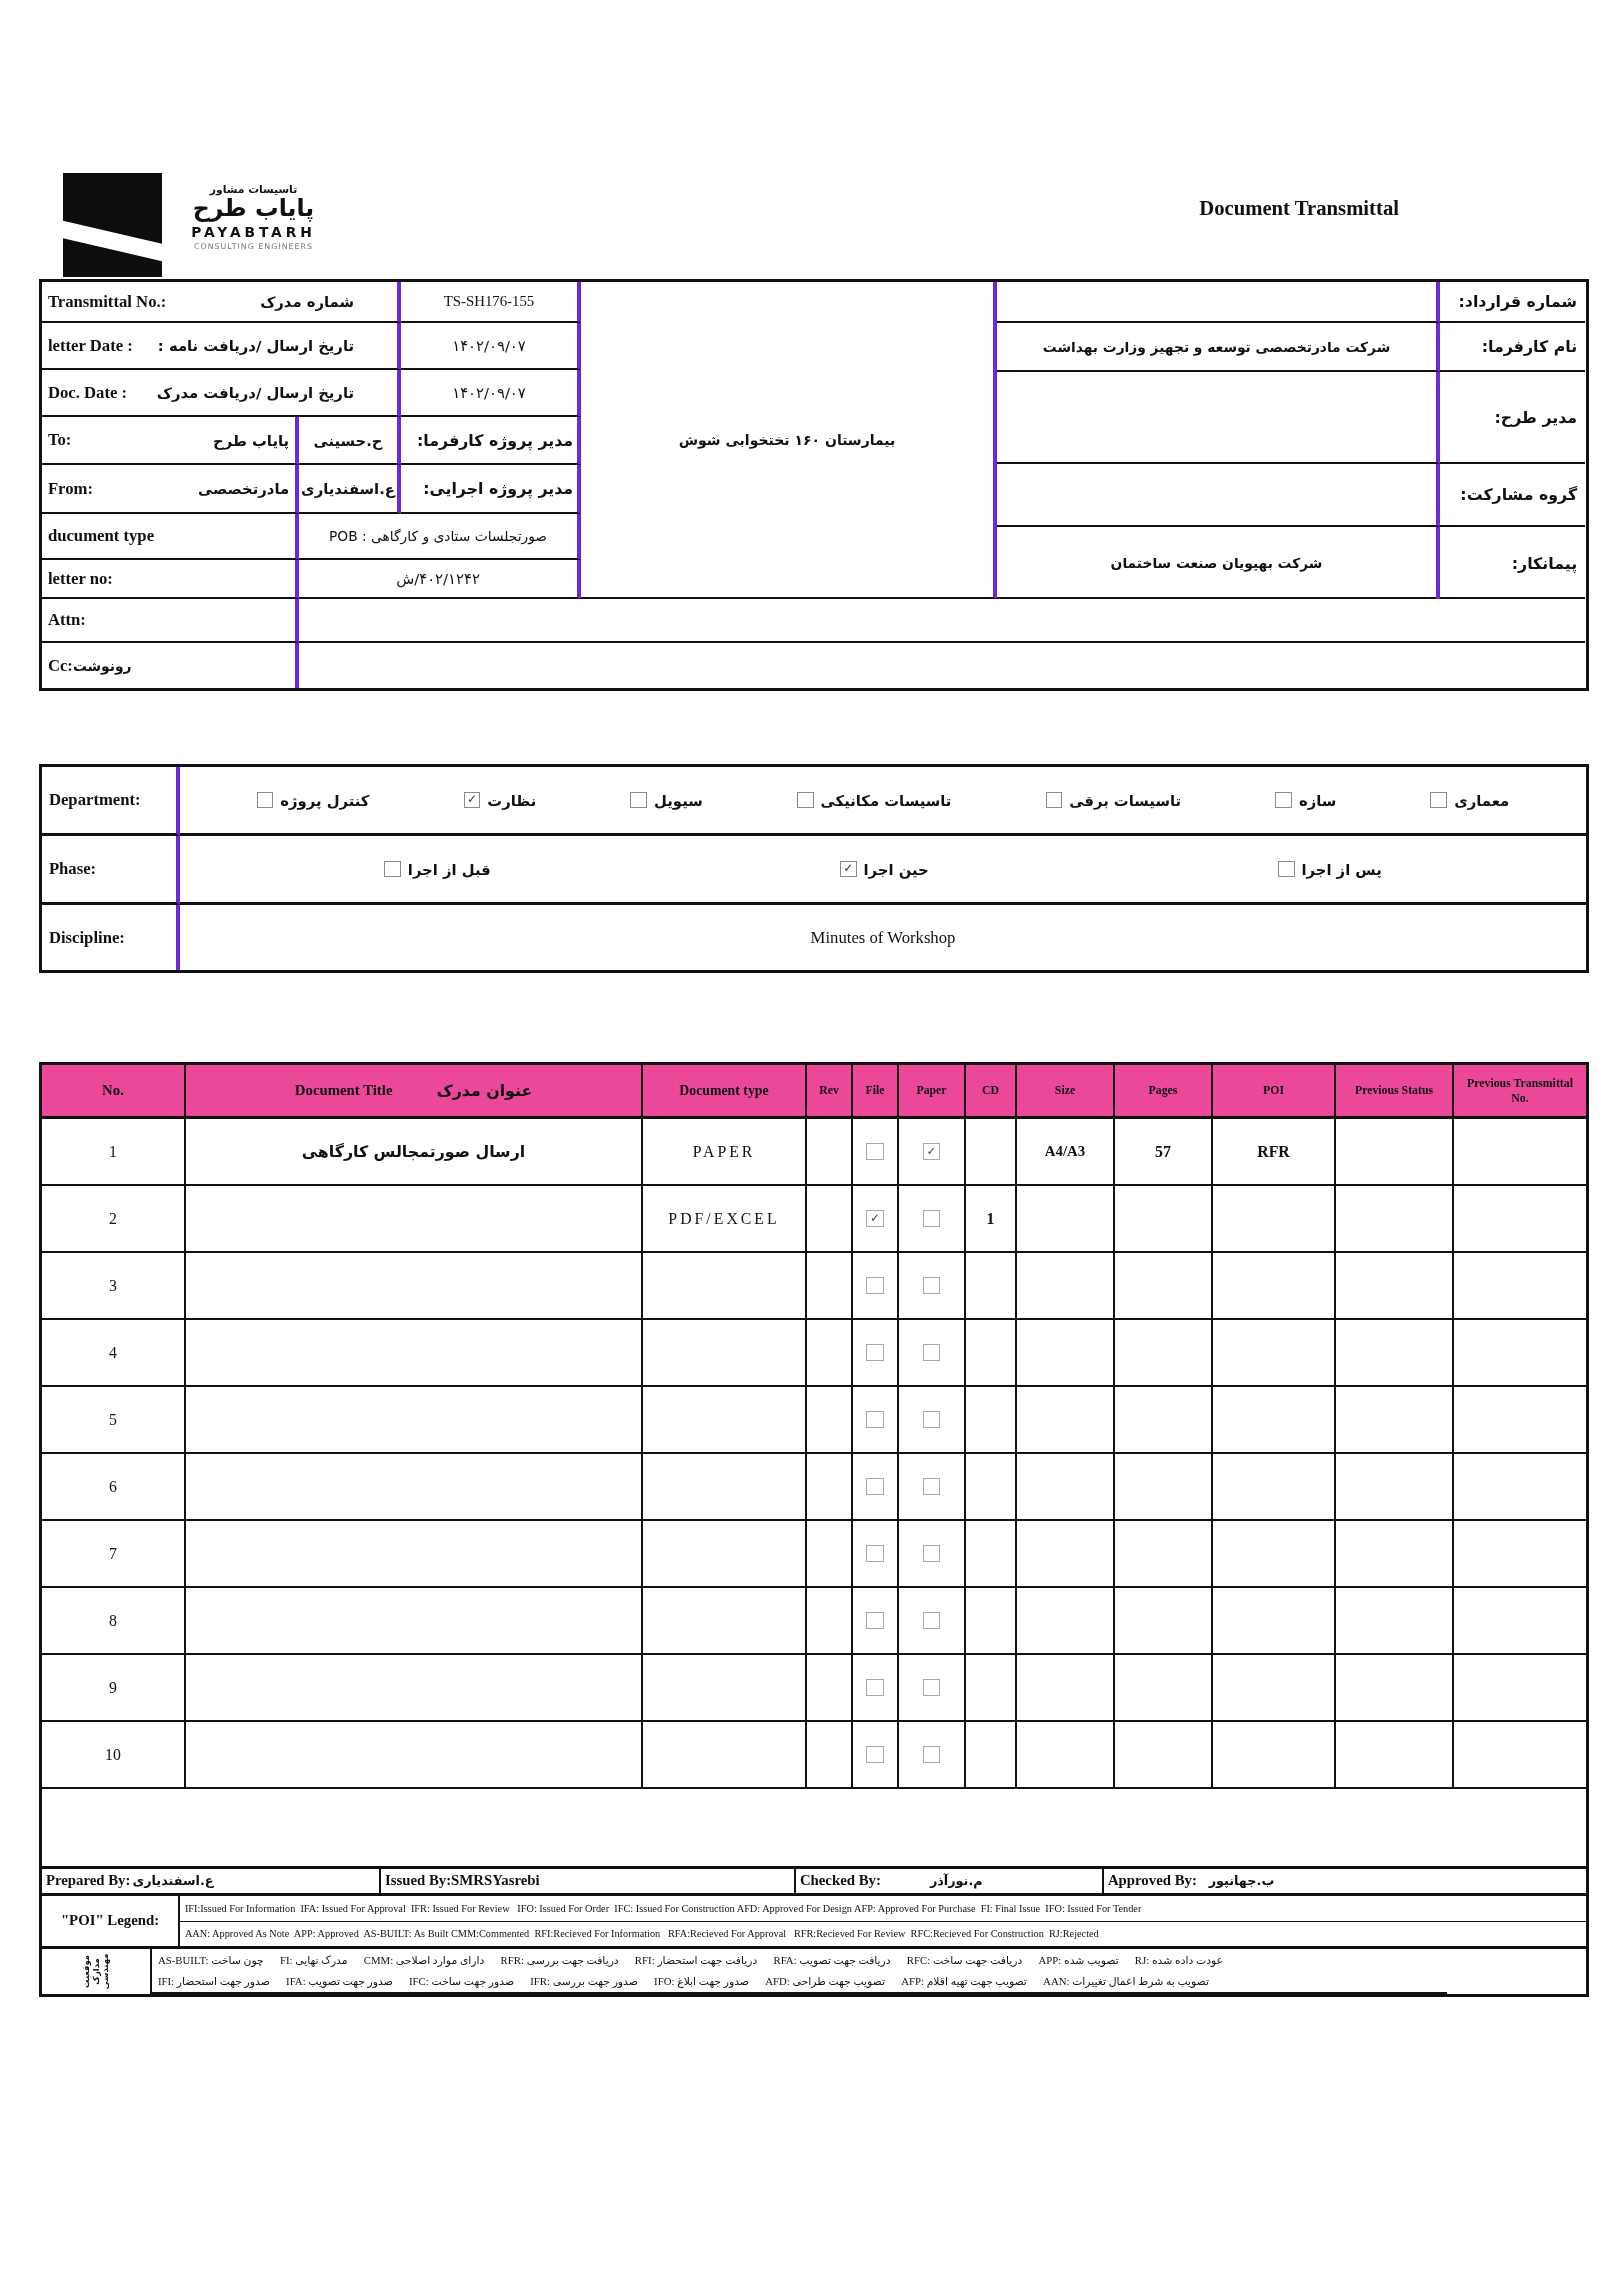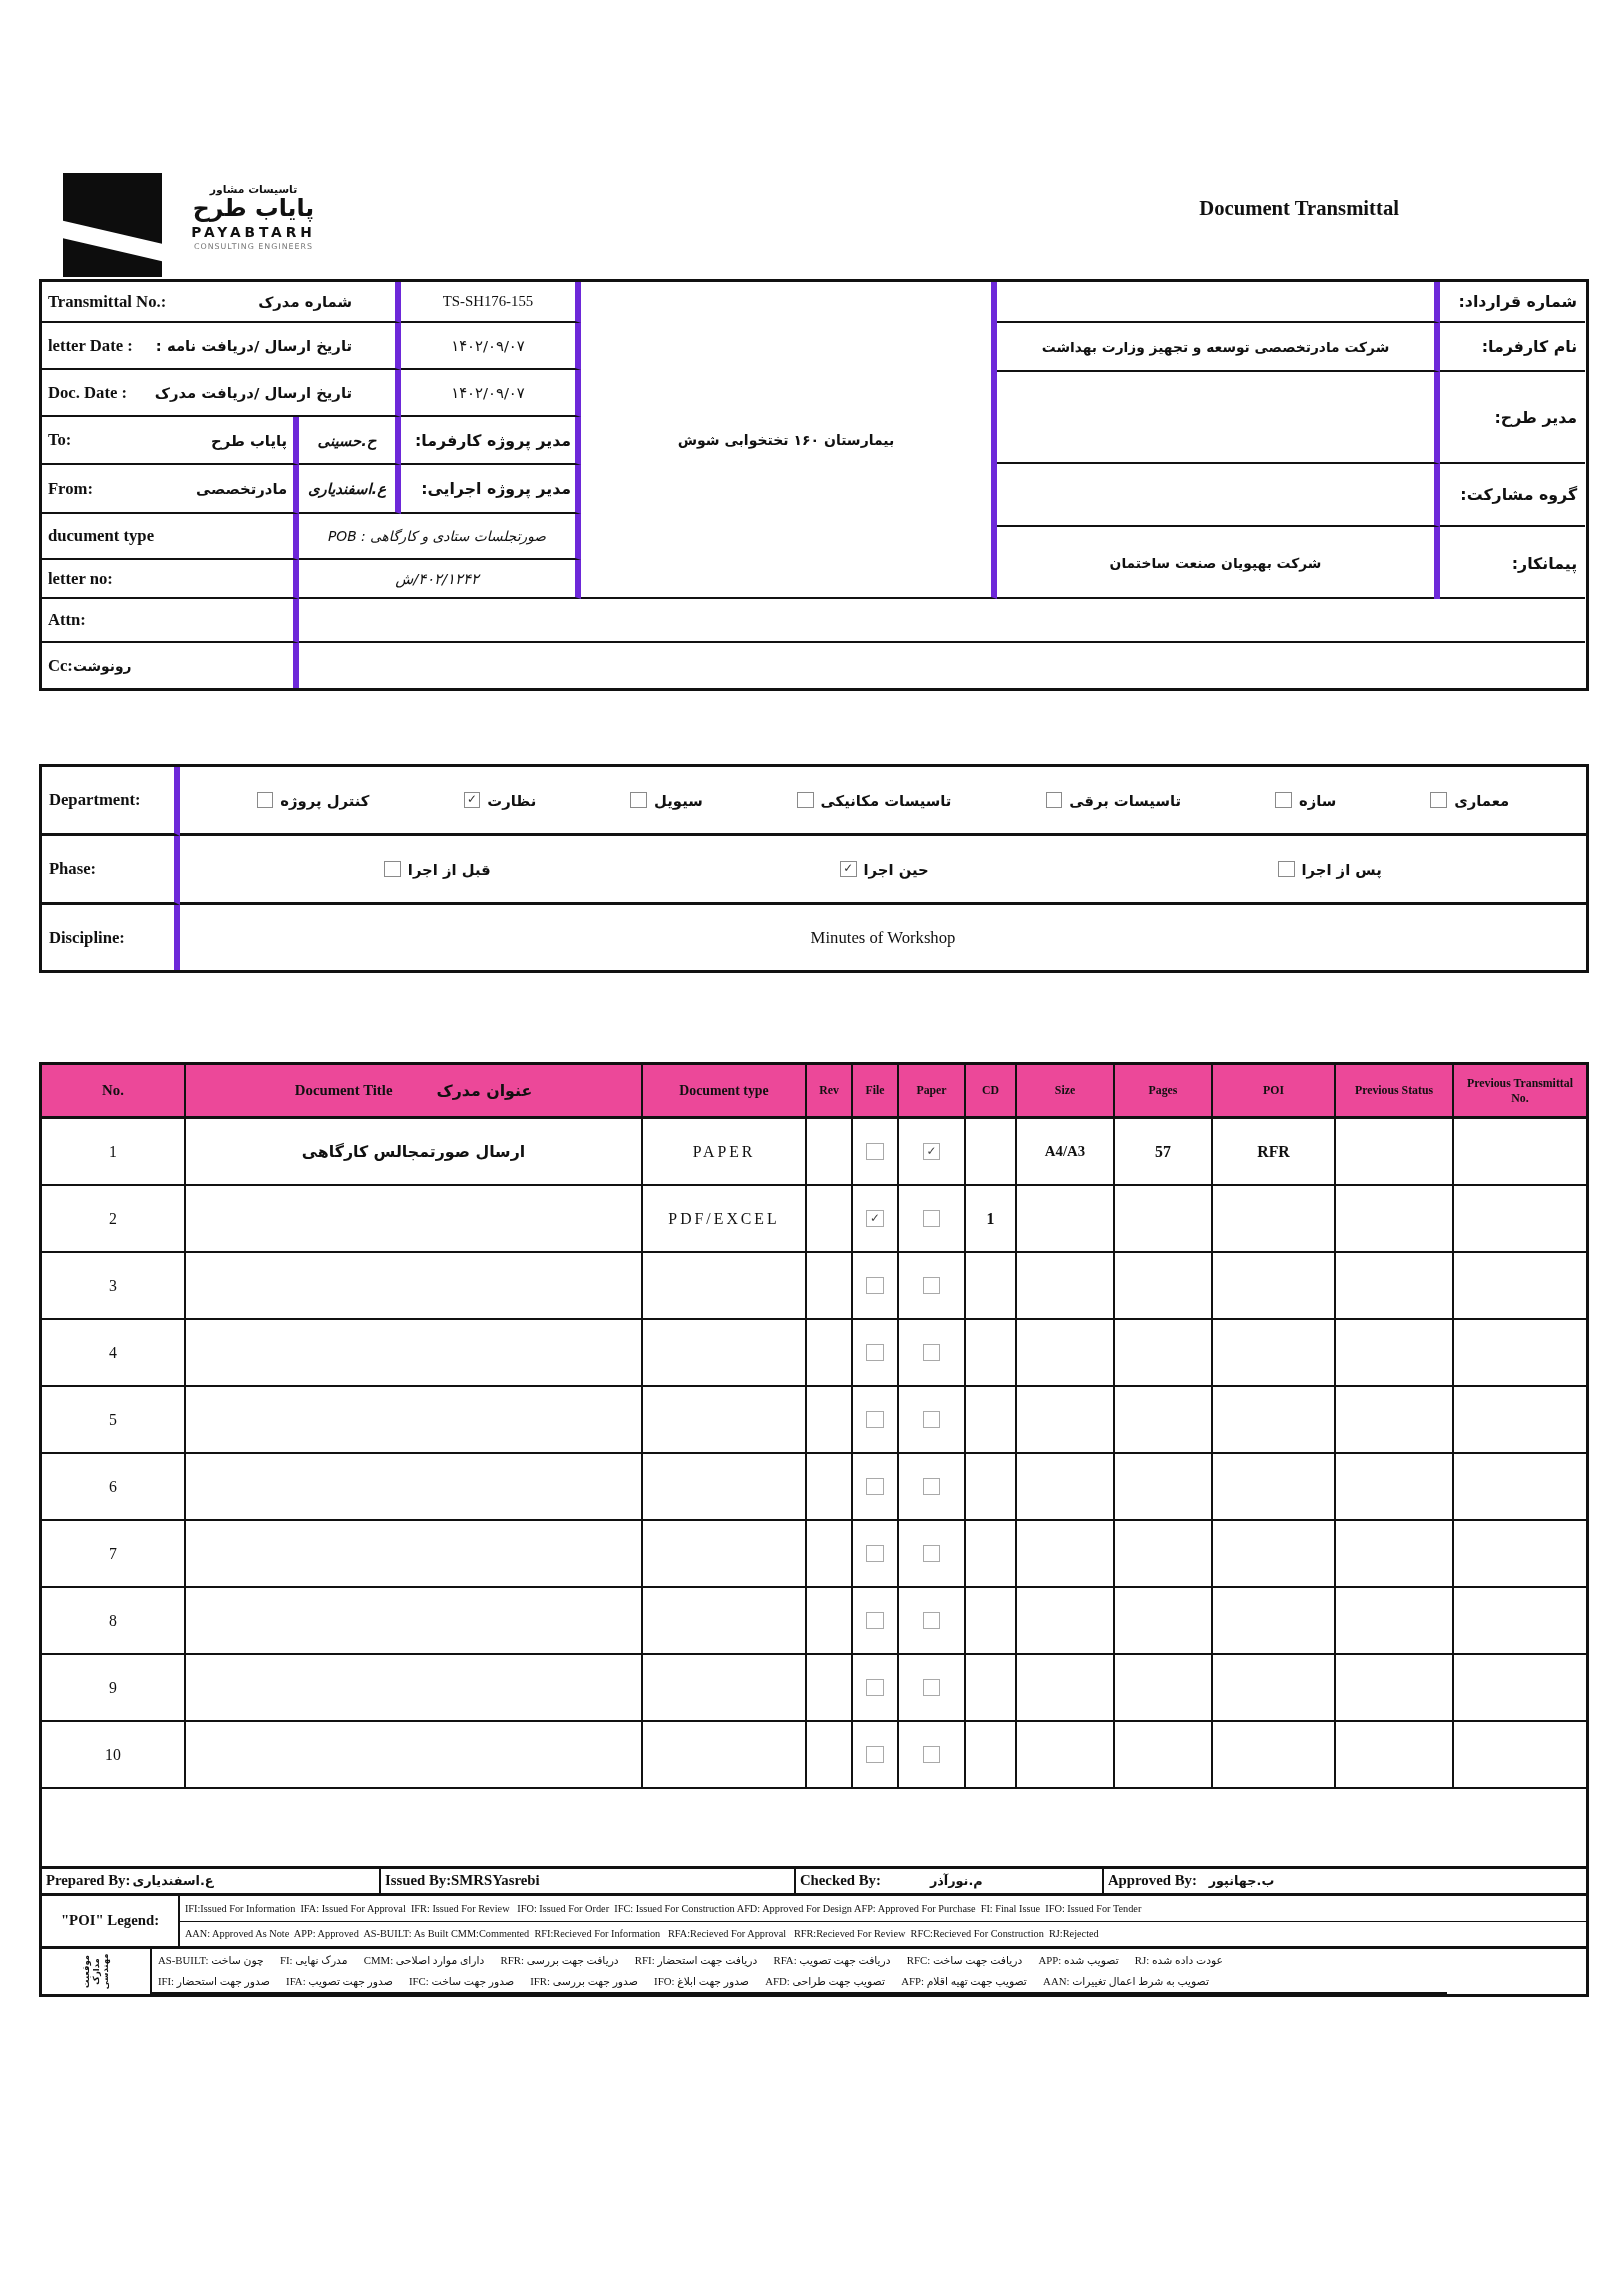--- a/index.html
+++ b/index.html
@@ -15,27 +15,27 @@
   .logo-fa2{font-size:23.6px;font-weight:bold;direction:rtl;line-height:1.1;}
   .logo-en{font-size:13.8px;font-weight:bold;letter-spacing:3.9px;margin-top:2px;}
   .logo-sub{font-size:7.9px;color:#777;letter-spacing:1px;margin-top:2px;}
 
   
   .doc-title{position:absolute;left:0;top:197px;width:1399px;text-align:right;
              font-size:20.7px;font-weight:bold;}
 
   
   .cell{display:flex;align-items:center;overflow:hidden;box-sizing:border-box;}
-  .br{border-right:6px solid #6d28d9;}
+  .br{border-right:4px solid #6d28d9;}
   .bb{border-bottom:2px solid #111;}
   .bb3{border-bottom:3px solid #111;}
   .rtl{direction:rtl;}
   .fa{font-family:"DejaVu Sans",sans-serif;}
   .b{font-weight:bold;}
-  .center{justify-content:center;text-align:right;font-style:italic;}
+  .center{justify-content:center;text-align:right;}
 
   
   .header-table{position:absolute;left:39px;top:279px;width:1544px;
     display:grid;border:3px solid #111;box-sizing:content-box;
     grid-template-columns:257px 102px 180px 416px 443px 145px;
     grid-template-rows:41px 47px 47px 48px 49px 46px 39px 44px 45px;}
   .header-table .lab-en{font-size:16.7px;font-weight:bold;padding-left:5.9px;}
   .header-table .lab-fa{font-size:14.8px;font-weight:bold;direction:rtl;font-family:"DejaVu Sans",sans-serif;padding-right:43px;}
   .hr-val{font-size:14.8px;justify-content:center;font-family:"DejaVu Sans",sans-serif;}
   .spread{justify-content:space-between;}

